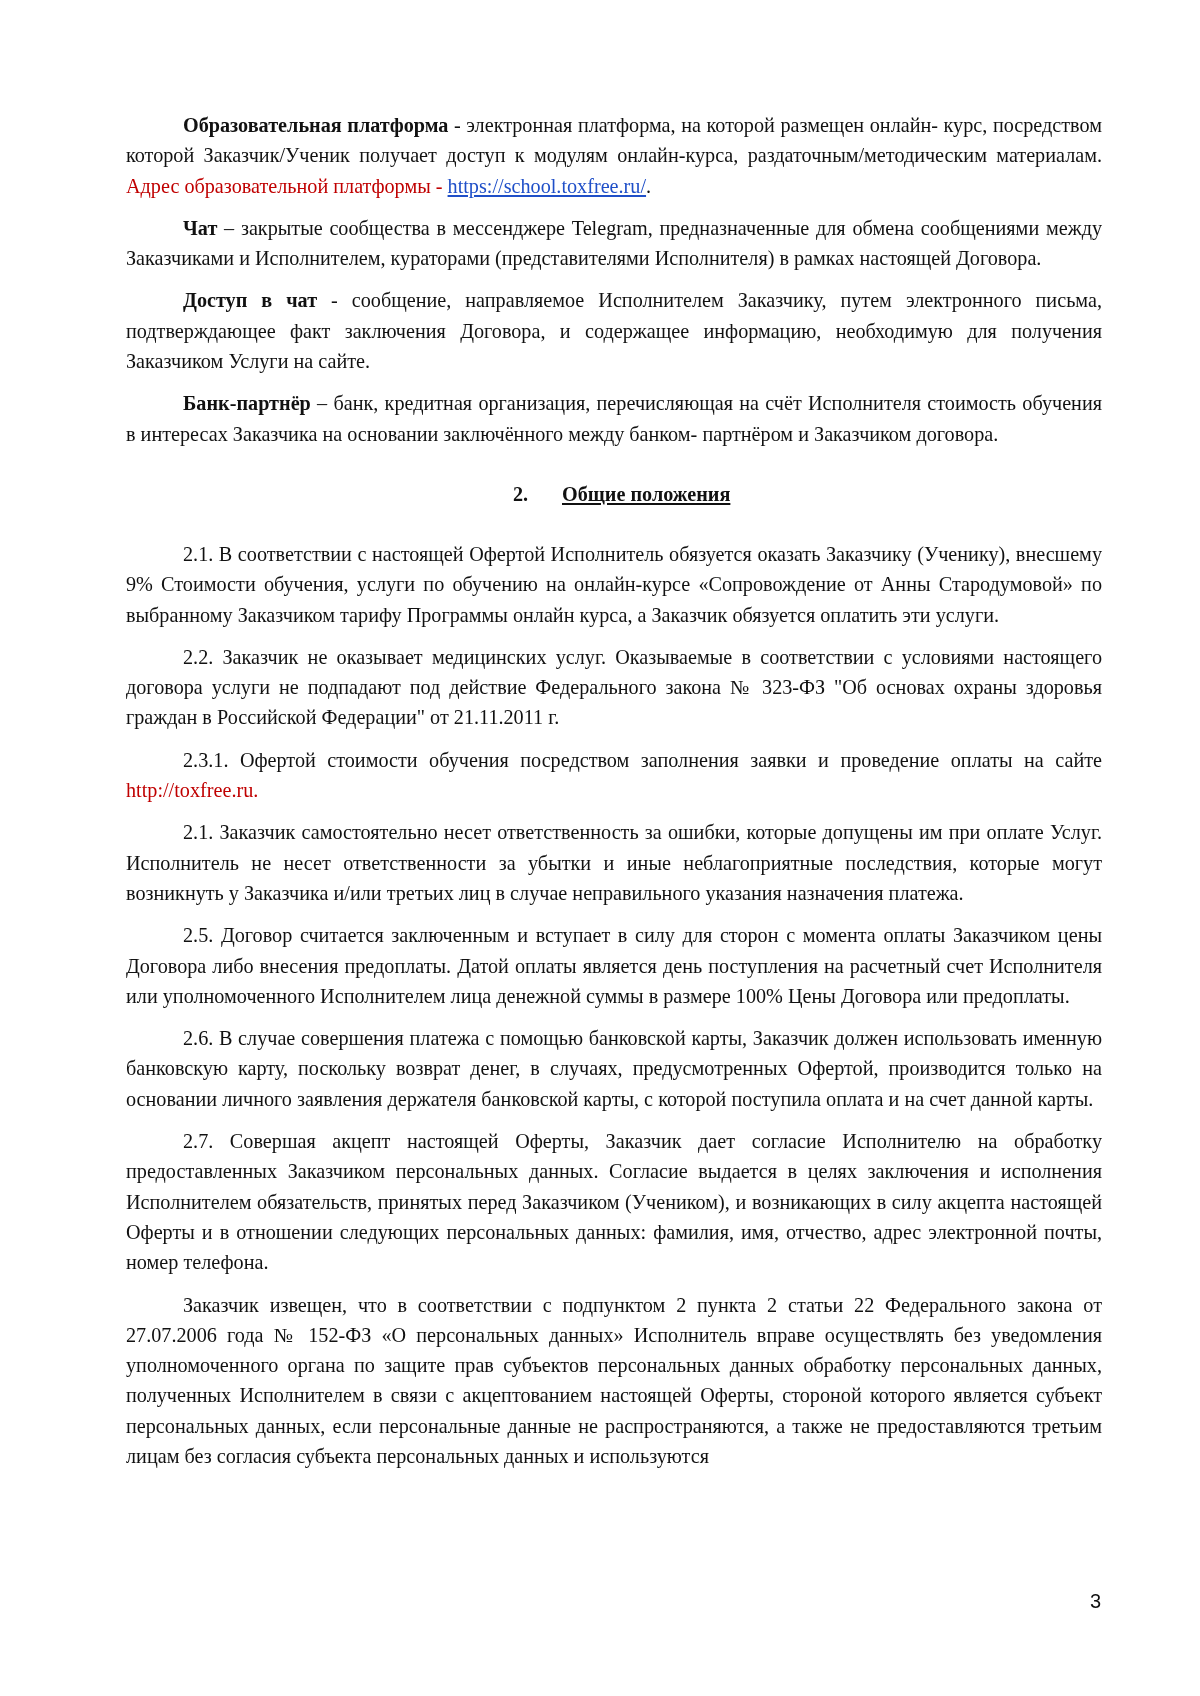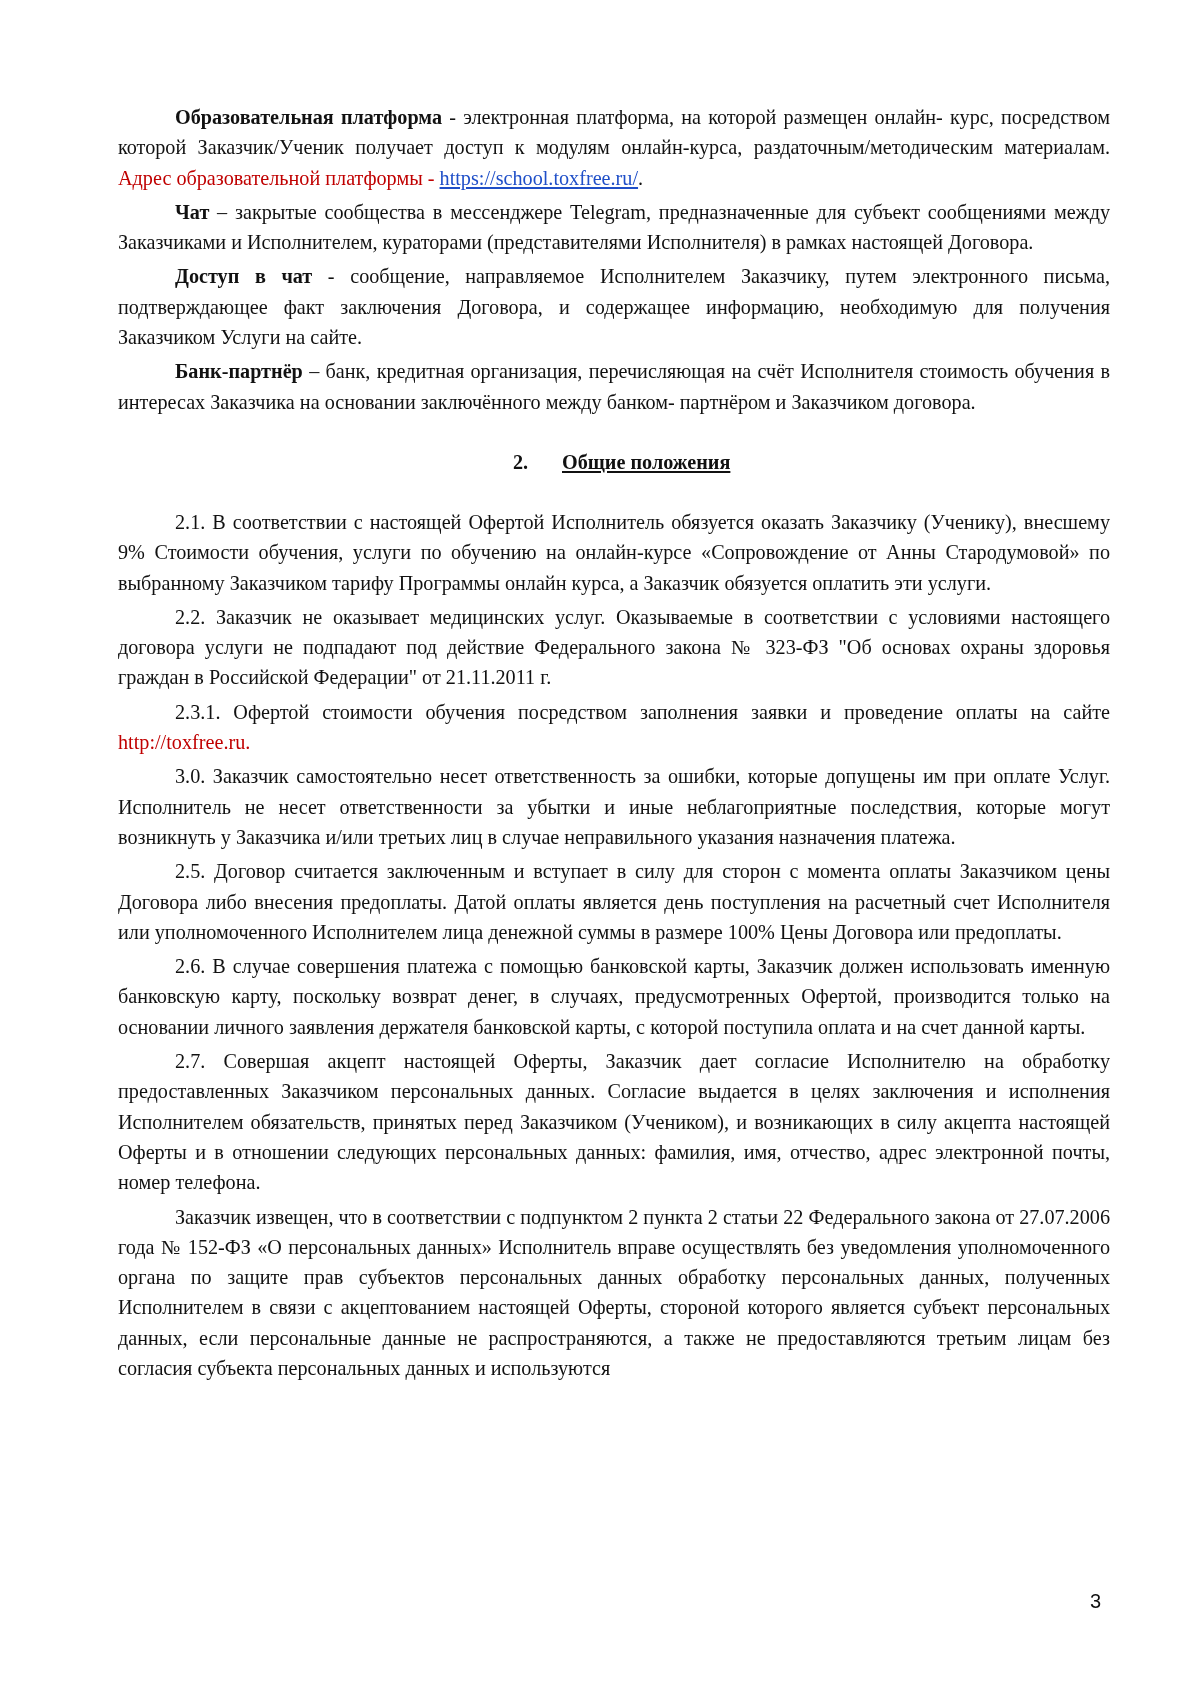--- a/index.html
+++ b/index.html
@@ -18,21 +18,21 @@
     .page {
       position: absolute;
       left: 114px;
       top: 98px;
       width: 1000px;
       font-size: 20.2px;
       line-height: 30.3px;
       text-align: justify;
     }
     .para {
-      margin: 4px;
+      margin: 12px;
       text-indent: 57px;
     }
     .bold { font-weight: bold; }
     .red { color: #c00000; }
     .link {
       color: #1f4fc8;
       text-decoration: underline;
     }
     .section-title {
       margin: 30px 0 30px 0;
@@ -63,41 +63,41 @@
 </head>
 <body>
 
 <div class="page">
 
   <p class="para">
     <span class="bold">Образовательная платформа</span><span> - </span><span>электронная платформа, на которой размещен онлайн- курс, посредством которой Заказчик/Ученик получает доступ к модулям онлайн-курса, раздаточным/методическим материалам. </span><span class="red">Адрес образовательной платформы - </span><span class="link">https://school.toxfree.ru/</span><span>.</span>
   </p>
 
   <p class="para">
-    <span class="bold">Чат</span><span> – </span><span>закрытые сообщества в мессенджере Telegram, предназначенные для субъект сообщениями между Заказчиками и Исполнителем, кураторами (представителями Исполнителя) в рамках настоящей Договора.</span>
+    <span class="bold">Чат</span><span> – </span><span>закрытые сообщества в мессенджере Telegram, предназначенные для обмена сообщениями между Заказчиками и Исполнителем, кураторами (представителями Исполнителя) в рамках настоящей Договора.</span>
   </p>
 
   <p class="para">
     <span class="bold">Доступ в чат</span><span> - </span><span>сообщение, направляемое Исполнителем Заказчику, путем электронного письма, подтверждающее факт заключения Договора, и содержащее информацию, необходимую для получения Заказчиком Услуги на сайте.</span>
   </p>
 
   <p class="para">
     <span class="bold">Банк-партнёр</span><span> – </span><span>банк, кредитная организация, перечисляющая на счёт Исполнителя стоимость обучения в интересах Заказчика на основании заключённого между банком- партнёром и Заказчиком договора.</span>
   </p>
 
   <div class="section-title">
     <span class="num">2.</span>
     <span class="ttl">Общие положения</span>
   </div>
 
   <p class="para">2.1. В соответствии с настоящей Офертой Исполнитель обязуется оказать Заказчику (Ученику), внесшему 9% Стоимости обучения, услуги по обучению на онлайн-курсе «Сопровождение от Анны Стародумовой» по выбранному Заказчиком тарифу  Программы онлайн курса, а Заказчик обязуется оплатить эти услуги.</p>
   <p class="para">2.2. Заказчик не оказывает медицинских услуг. Оказываемые в соответствии с условиями настоящего договора услуги не подпадают под действие Федерального закона № 323-ФЗ "Об основах охраны здоровья граждан в Российской Федерации" от 21.11.2011 г.</p>
   <p class="para">
     <span>2.3.1. Офертой стоимости обучения посредством заполнения заявки и проведение оплаты на сайте </span><span class="red">http://toxfree.ru.</span>
   </p>
-  <p class="para">3.0. Заказчик самостоятельно несет ответственность за ошибки, которые допущены им при оплате Услуг. Исполнитель не несет ответственности за убытки и иные неблагоприятные последствия, которые могут возникнуть у Заказчика и/или третьих лиц в случае неправильного указания назначения платежа.</p>
+  <p class="para">2.1. Заказчик самостоятельно несет ответственность за ошибки, которые допущены им при оплате Услуг. Исполнитель не несет ответственности за убытки и иные неблагоприятные последствия, которые могут возникнуть у Заказчика и/или третьих лиц в случае неправильного указания назначения платежа.</p>
   <p class="para">2.5. Договор считается заключенным и вступает в силу для сторон с момента оплаты Заказчиком цены Договора либо внесения предоплаты. Датой оплаты является день поступления на расчетный счет Исполнителя или уполномоченного Исполнителем лица денежной суммы в размере 100% Цены Договора или предоплаты.</p>
   <p class="para">2.6. В случае совершения платежа с помощью банковской карты, Заказчик должен использовать именную банковскую карту, поскольку возврат денег, в случаях, предусмотренных Офертой, производится только на основании личного заявления держателя банковской карты, с которой поступила оплата и на счет данной карты.</p>
   <p class="para">2.7. Совершая акцепт настоящей Оферты, Заказчик дает согласие Исполнителю на обработку предоставленных Заказчиком персональных данных. Согласие выдается в целях заключения и исполнения Исполнителем обязательств, принятых перед Заказчиком (Учеником), и возникающих в силу акцепта настоящей Оферты и в отношении следующих персональных данных: фамилия, имя, отчество, адрес электронной почты, номер телефона.</p>
   <p class="para">Заказчик извещен, что в соответствии с подпунктом 2 пункта 2 статьи 22 Федерального закона от 27.07.2006 года № 152-ФЗ «О персональных данных» Исполнитель вправе осуществлять без уведомления уполномоченного органа по защите прав субъектов персональных данных обработку персональных данных, полученных Исполнителем в связи с акцептованием настоящей Оферты, стороной которого является субъект персональных данных, если персональные данные не распространяются, а также не предоставляются третьим лицам без согласия субъекта персональных данных и используются</p>
 </div>
 
 <div class="page-number">3</div>
 
 </body></html>

